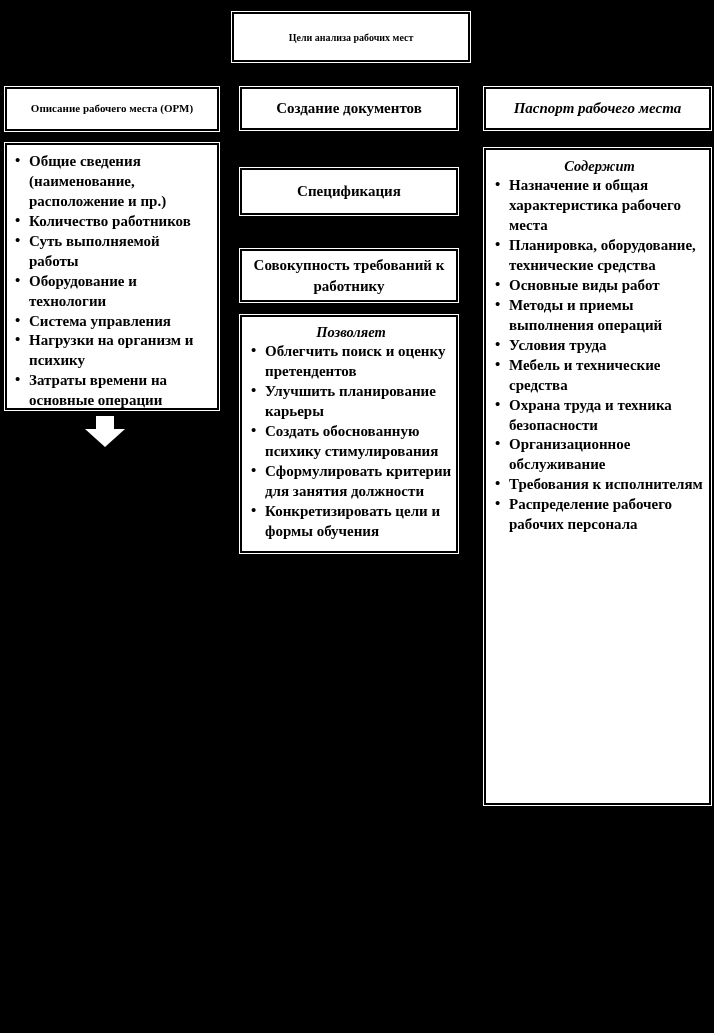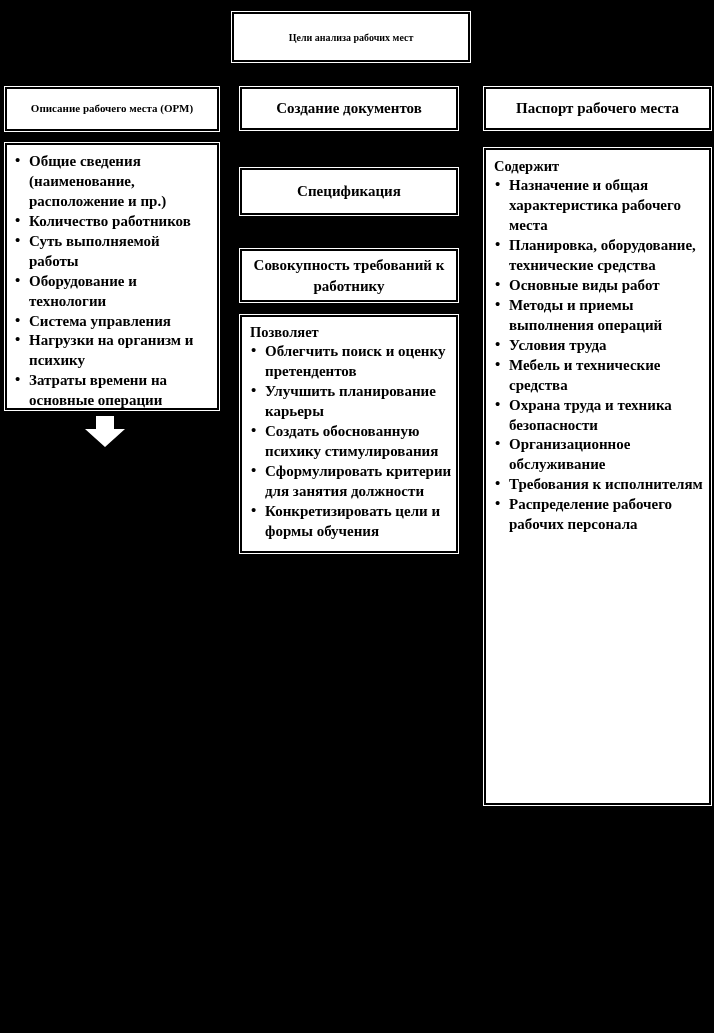--- a/index.html
+++ b/index.html
@@ -18,32 +18,32 @@
     box-sizing: border-box;
     box-shadow: 0 0 0 1px #ffffff; 
   }
   .center-text {
     display: flex; align-items: center; justify-content: center;
     text-align: center; font-weight: bold;
   }
   .title-box   { left: 232px; top: 12px;  width: 238px; height: 50px; font-size: 10px; }
   .hdr-left    { left: 5px;   top: 87px;  width: 214px; height: 44px; font-size: 11px; line-height: 1.25; padding: 0 6px; }
   .hdr-mid     { left: 240px; top: 87px;  width: 218px; height: 43px; font-size: 15px; }
-  .hdr-right   { left: 484px; top: 87px;  width: 227px; height: 43px; font-size: 15px; }
+  .hdr-right   { left: 484px; top: 87px;  width: 227px; height: 43px; font-size: 15px; font-style: italic; }
 
   .content-left  { left: 5px;   top: 143px; width: 214px; height: 267px; padding: 7px 5px 4px 7px; }
   .spec-box      { left: 240px; top: 168px; width: 218px; height: 47px;  font-size: 15px; }
   .req-box       { left: 240px; top: 249px; width: 218px; height: 53px;  font-size: 15px; line-height: 1.35; padding: 0 8px; }
   .allows-box    { left: 240px; top: 315px; width: 218px; height: 238px; padding: 6px 4px 4px 8px; }
   .content-right { left: 484px; top: 148px; width: 227px; height: 657px; padding: 7px 4px 4px 8px; }
 
   .blist { list-style: none; margin: 0; padding: 0; font-size: 15px; font-weight: bold; line-height: 1.33; }
   .blist li { position: relative; padding-left: 15px; }
   .blist li::before { content: "\2022"; position: absolute; left: 1px; top: -1px; font-size: 15px; }
-  .box-label { font-size: 14.5px; font-weight: bold; line-height: 1.33; }
+  .box-label { font-size: 14.5px; font-weight: bold; font-style: italic; line-height: 1.33; text-align: center; }
 
   .down-arrow { position: absolute; left: 85px; top: 416px; width: 40px; height: 31px; }
 </style>
 </head>
 <body>
 
 <div class="canvas">
 
   <div class="box title-box center-text">
     <span>Цели анализа рабочих мест</span>

